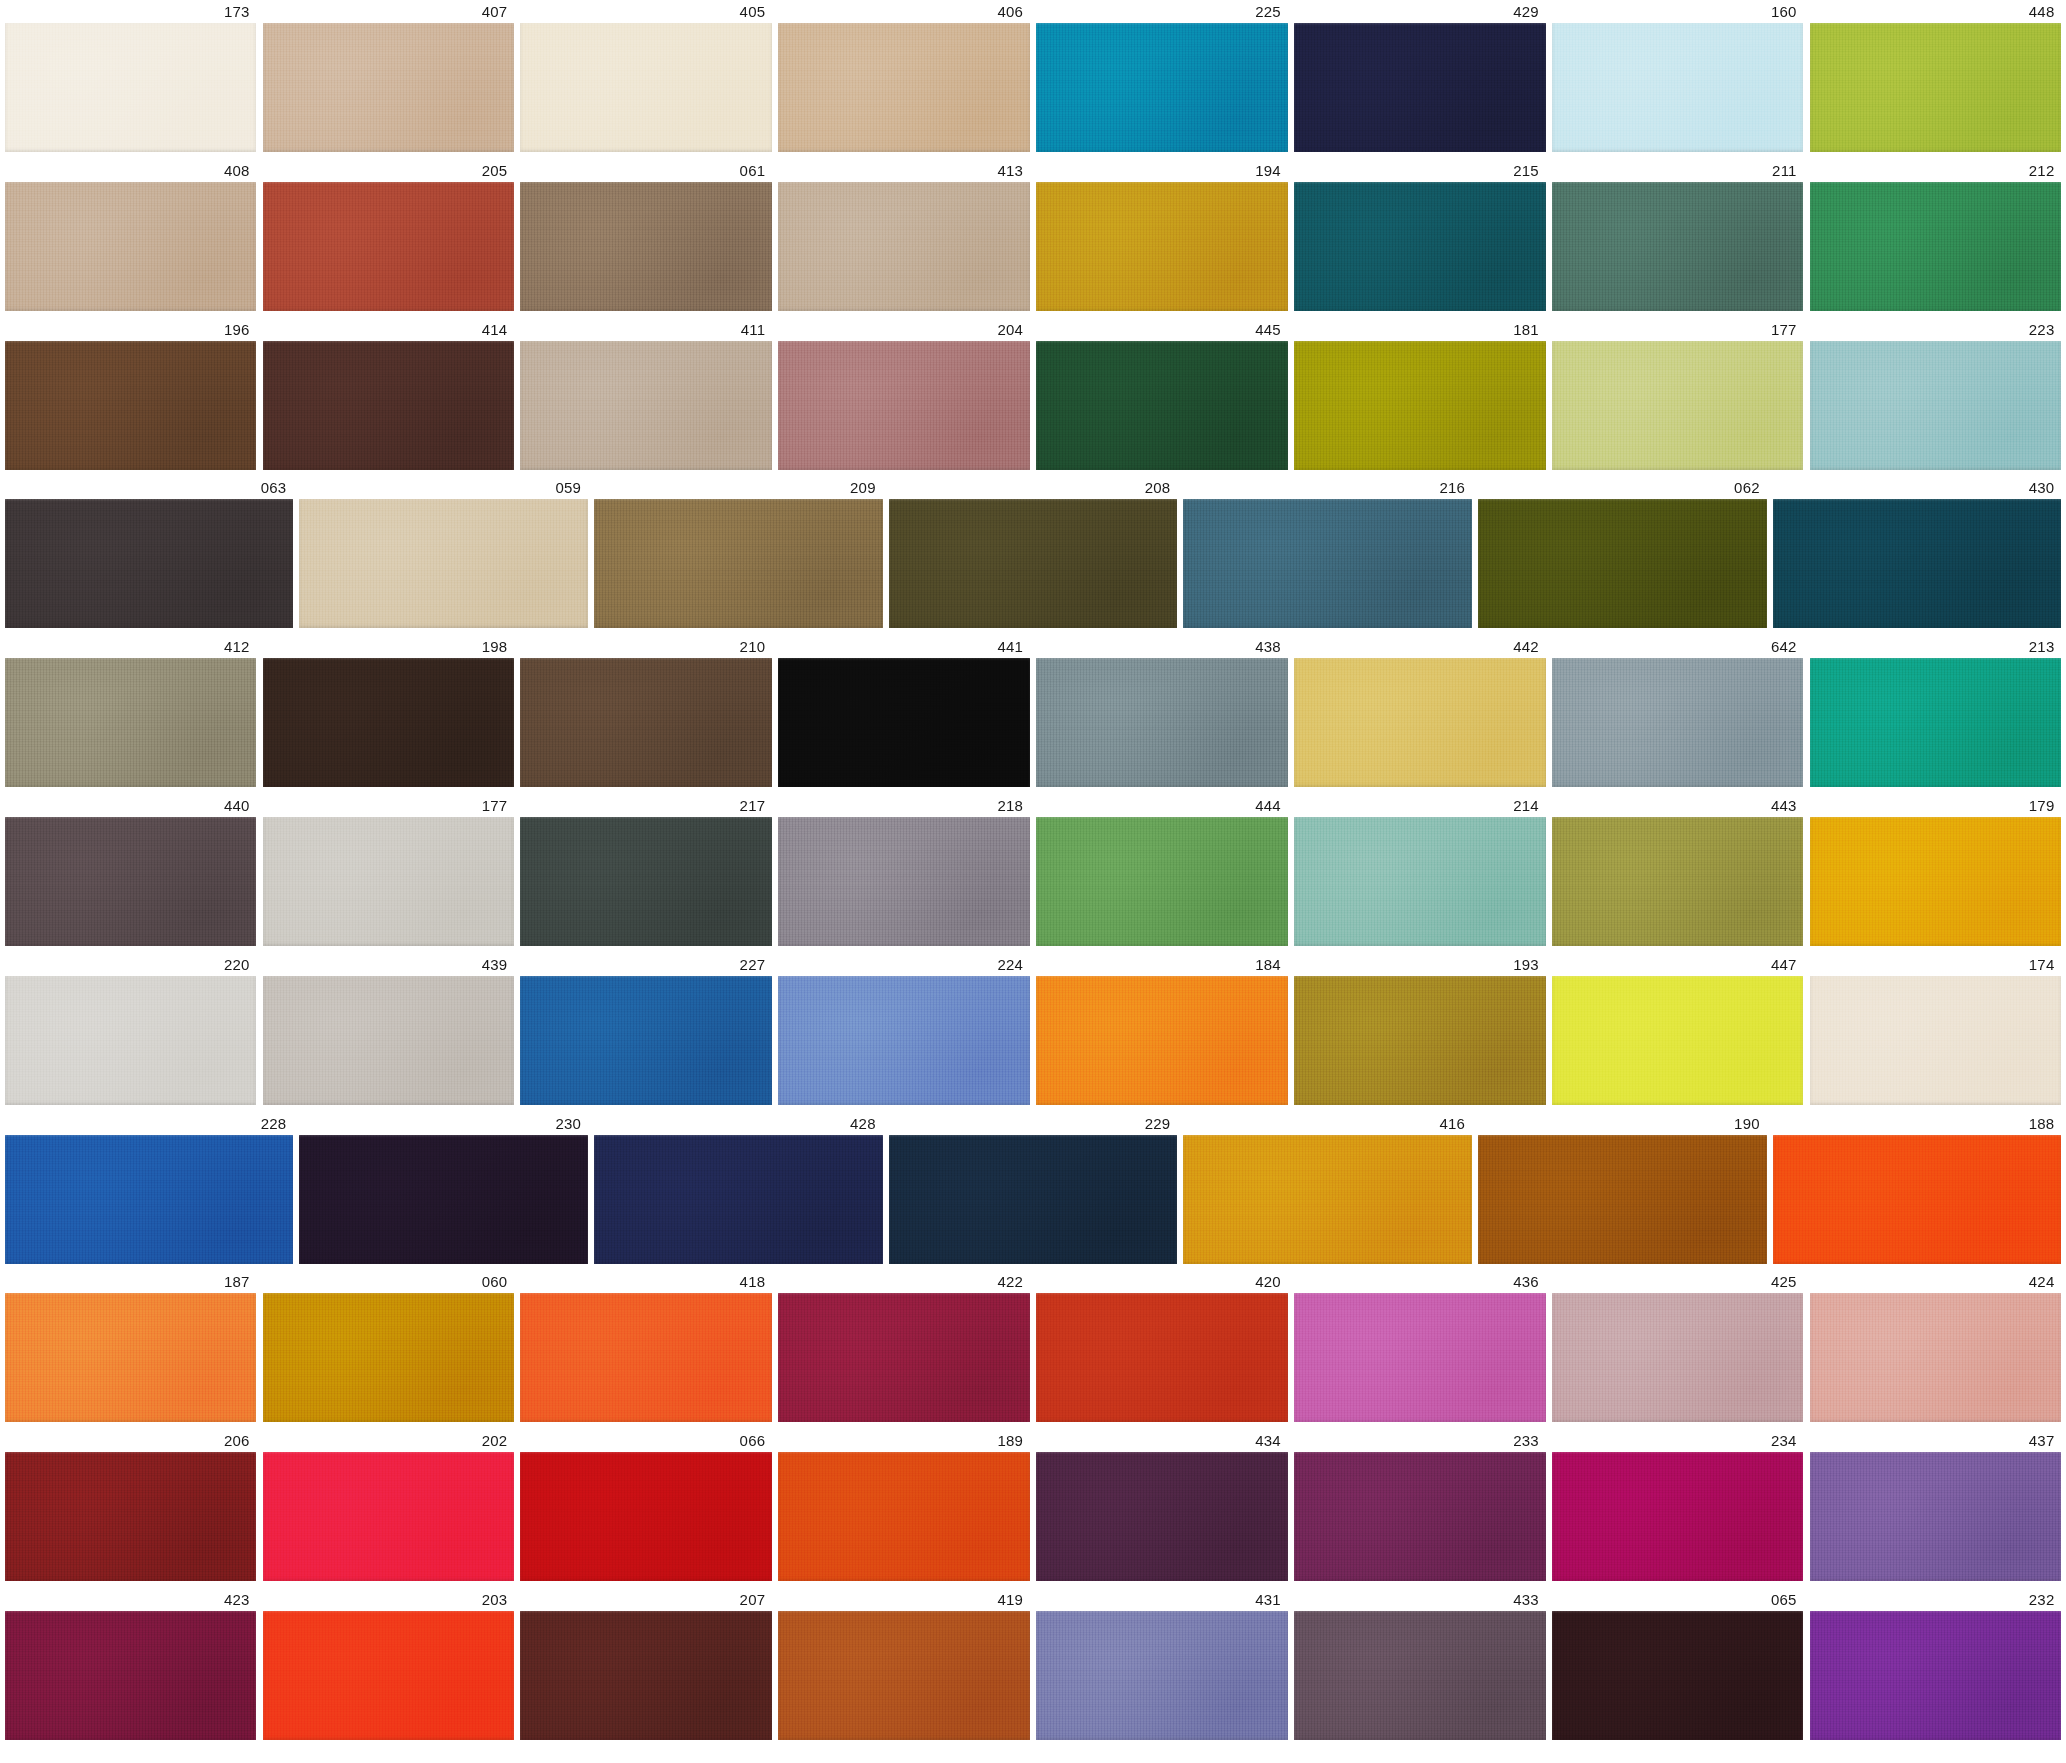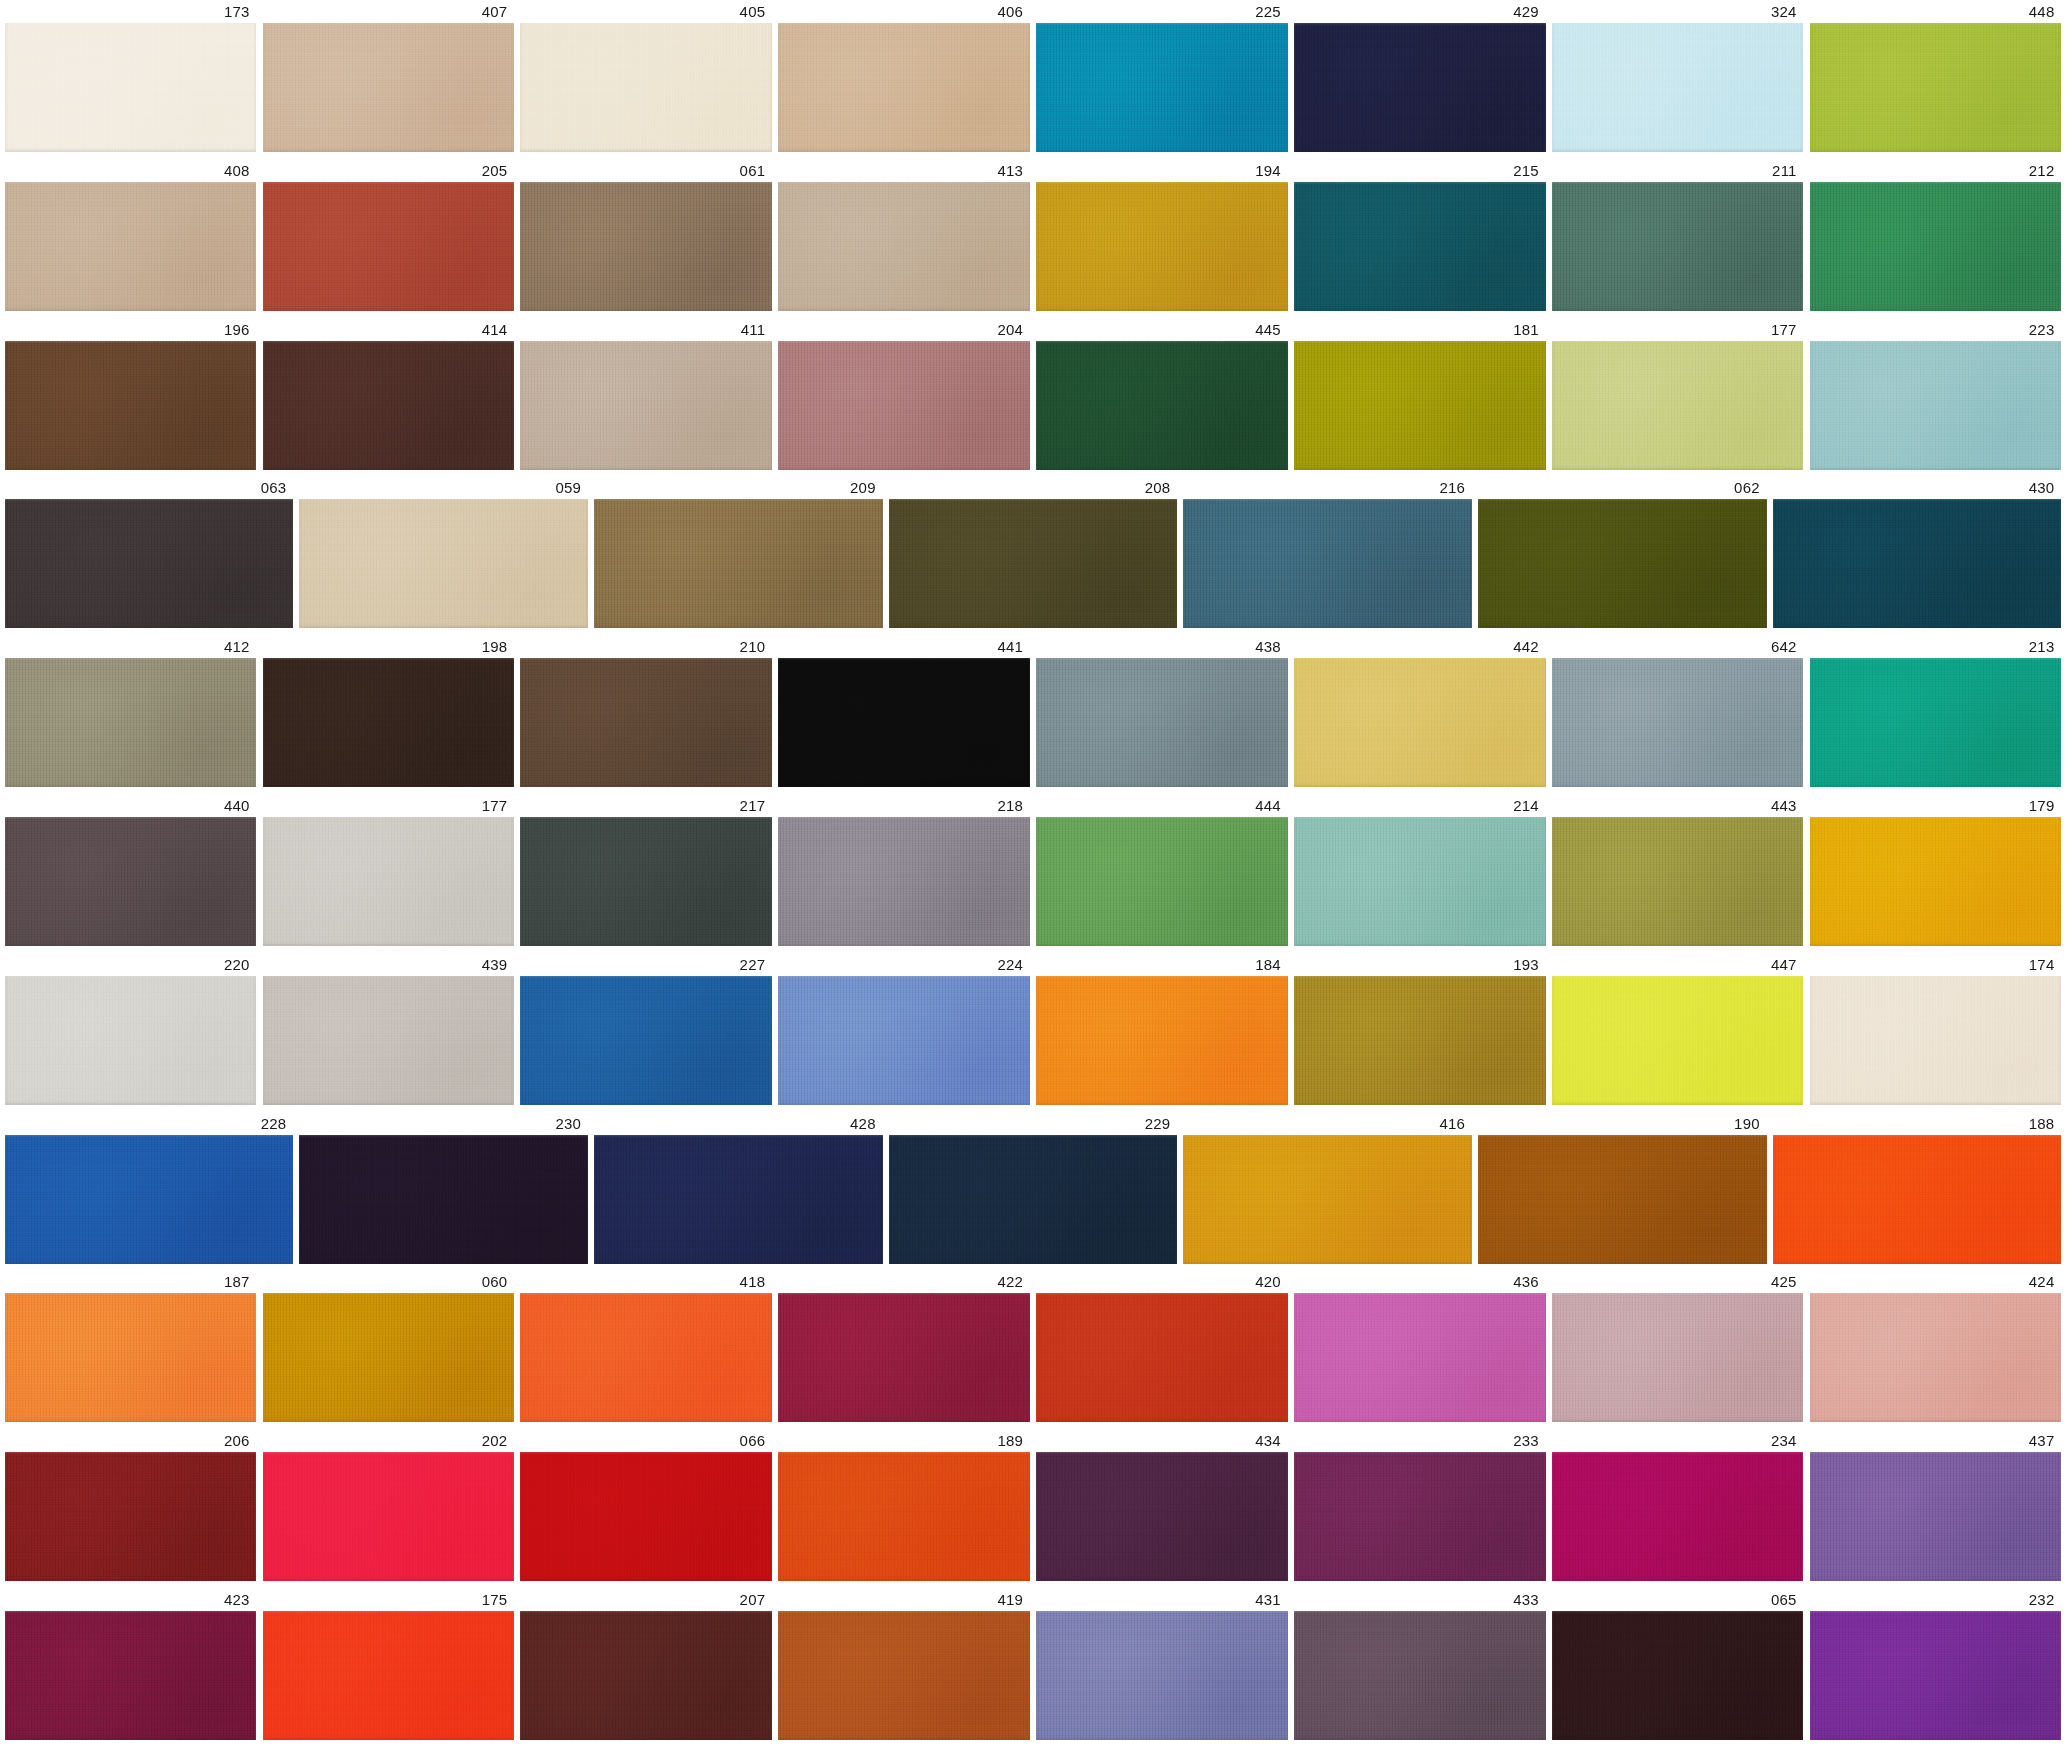--- a/index.html
+++ b/index.html
@@ -115,21 +115,21 @@
       </div>
       <div class="swatch-cell">
         <div class="swatch-label">225</div>
         <div class="swatch-chip" style="background-color: rgb(8, 131, 170);"></div>
       </div>
       <div class="swatch-cell">
         <div class="swatch-label">429</div>
         <div class="swatch-chip" style="background-color: rgb(29, 31, 62);"></div>
       </div>
       <div class="swatch-cell">
-        <div class="swatch-label">324</div>
+        <div class="swatch-label">160</div>
         <div class="swatch-chip" style="background-color: rgb(199, 230, 238);"></div>
       </div>
       <div class="swatch-cell">
         <div class="swatch-label">448</div>
         <div class="swatch-chip" style="background-color: rgb(163, 187, 56);"></div>
       </div>
     </div>
     <div class="swatch-row">
       <div class="swatch-cell">
         <div class="swatch-label">408</div>
@@ -427,21 +427,21 @@
         <div class="swatch-label">437</div>
         <div class="swatch-chip" style="background-color: rgb(116, 88, 154);"></div>
       </div>
     </div>
     <div class="swatch-row">
       <div class="swatch-cell">
         <div class="swatch-label">423</div>
         <div class="swatch-chip" style="background-color: rgb(117, 22, 58);"></div>
       </div>
       <div class="swatch-cell">
-        <div class="swatch-label">175</div>
+        <div class="swatch-label">203</div>
         <div class="swatch-chip" style="background-color: rgb(240, 54, 24);"></div>
       </div>
       <div class="swatch-cell">
         <div class="swatch-label">207</div>
         <div class="swatch-chip" style="background-color: rgb(85, 35, 31);"></div>
       </div>
       <div class="swatch-cell">
         <div class="swatch-label">419</div>
         <div class="swatch-chip" style="background-color: rgb(172, 79, 29);"></div>
       </div>

